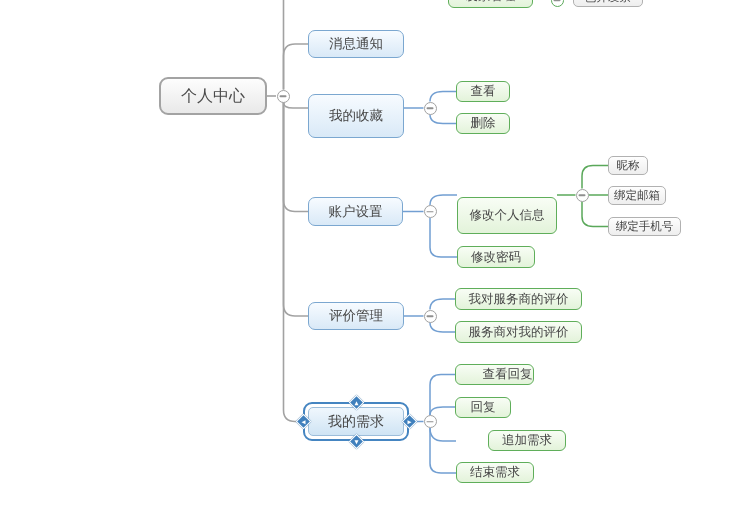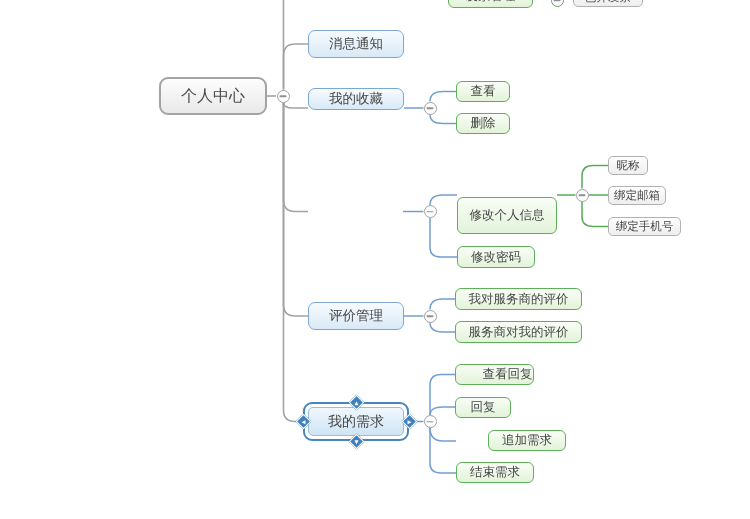--- a/index.html
+++ b/index.html
@@ -122,27 +122,30 @@
     <span>个人中心</span>
   </div>
   <div class="expander" style="left:276.5px;top:89.5px;">
     <span class="minus"></span>
   </div>
 
   <div class="node l2-node" style="left:308px;top:30px;width:96px;height:28px;">
     <span>消息通知</span>
   </div>
 
-  <div class="node l2-node" style="left:308px;top:88px;width:96px;height:22px;">
+  <div class="node l2-node" style="left:308px;top:94px;width:96px;height:44px;">
     <span>我的收藏</span>
   </div>
   <div class="expander" style="left:423.5px;top:101.5px;">
     <span class="minus"></span>
   </div>
 
+  <div class="node l2-node" style="left:308px;top:197px;width:95px;height:29px;">
+    <span>账户设置</span>
+  </div>
   <div class="expander" style="left:423.5px;top:205px;">
     <span class="minus"></span>
   </div>
 
   <div class="node l2-node" style="left:308px;top:302px;width:96px;height:28px;">
     <span>评价管理</span>
   </div>
   <div class="expander" style="left:423.5px;top:309.5px;">
     <span class="minus"></span>
   </div>

